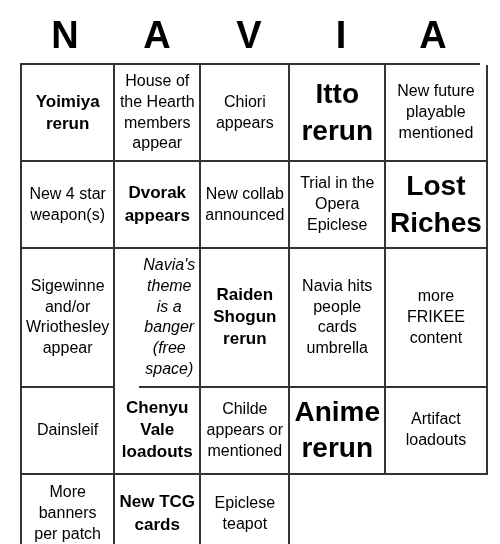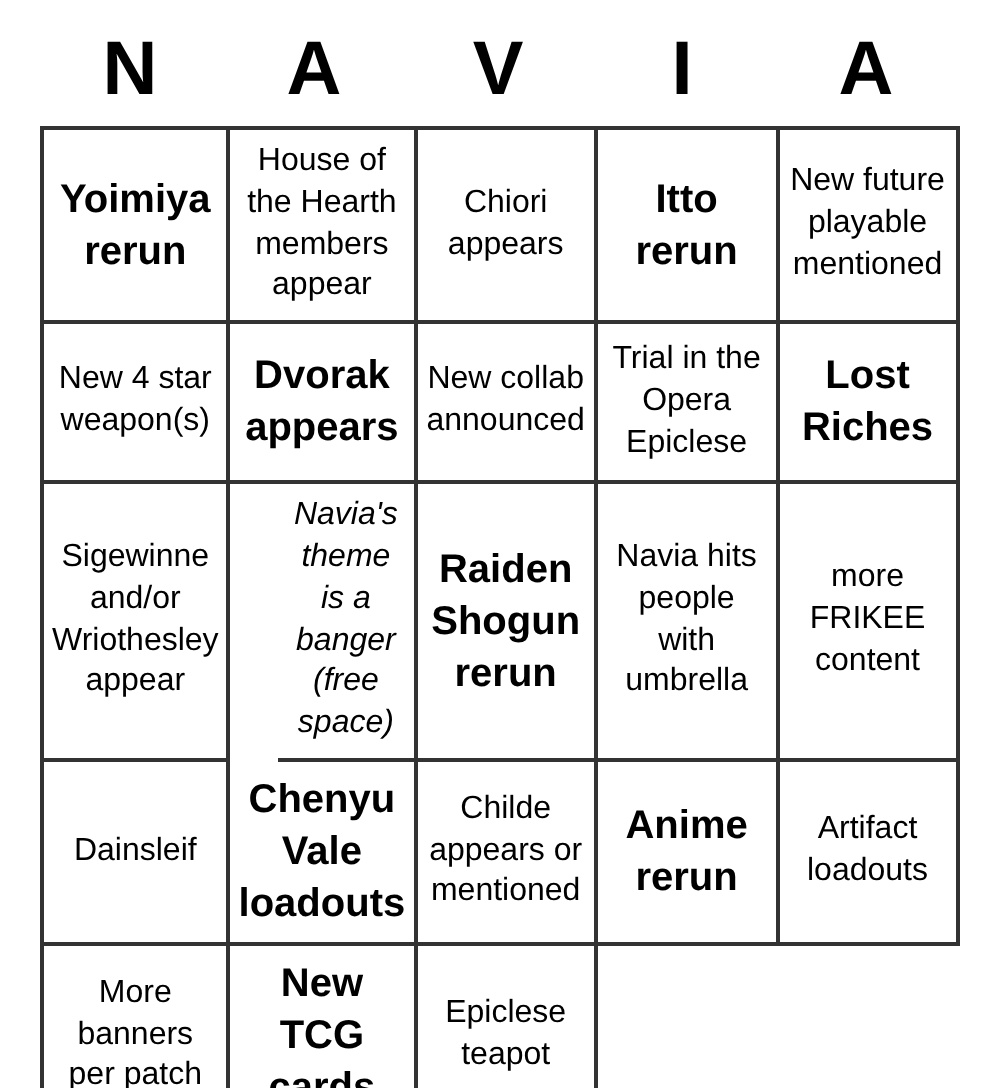--- a/index.html
+++ b/index.html
@@ -40,25 +40,25 @@
       padding: 6px 4px;
       text-align: center;
       display: flex;
       align-items: center;
       justify-content: center;
       min-height: 80px;
       font-size: 16px;
       line-height: 1.3;
     }
     .bingo-cell.large-text {
-      font-size: 20px;
+      font-size: 28px;
       font-weight: bold;
     }
     .bingo-cell.medium-text {
-      font-size: 20px;
+      font-size: 17px;
       font-weight: bold;
     }
     .bingo-cell.free-space {
       font-style: italic;
       margin-left: 24px;
     }
   </style>
 </head>
 <body>
 
@@ -77,21 +77,21 @@
       <div class="bingo-cell large-text">Itto rerun</div>
       <div class="bingo-cell">New future playable mentioned</div>
       <div class="bingo-cell">New 4 star weapon(s)</div>
       <div class="bingo-cell medium-text">Dvorak appears</div>
       <div class="bingo-cell">New collab announced</div>
       <div class="bingo-cell">Trial in the Opera Epiclese</div>
       <div class="bingo-cell large-text">Lost Riches</div>
       <div class="bingo-cell">Sigewinne and/or Wriothesley appear</div>
       <div class="bingo-cell free-space">Navia's theme is a banger (free space)</div>
       <div class="bingo-cell medium-text">Raiden Shogun rerun</div>
-      <div class="bingo-cell">Navia hits people with umbrella</div>
+      <div class="bingo-cell">Navia hits people cards umbrella</div>
       <div class="bingo-cell">more FRIKEE content</div>
       <div class="bingo-cell">Dainsleif</div>
       <div class="bingo-cell medium-text">Chenyu Vale loadouts</div>
       <div class="bingo-cell">Childe appears or mentioned</div>
       <div class="bingo-cell large-text">Anime rerun</div>
       <div class="bingo-cell">Artifact loadouts</div>
       <div class="bingo-cell">More banners per patch</div>
       <div class="bingo-cell medium-text">New TCG cards</div>
       <div class="bingo-cell">Epiclese teapot</div>
     </div>

